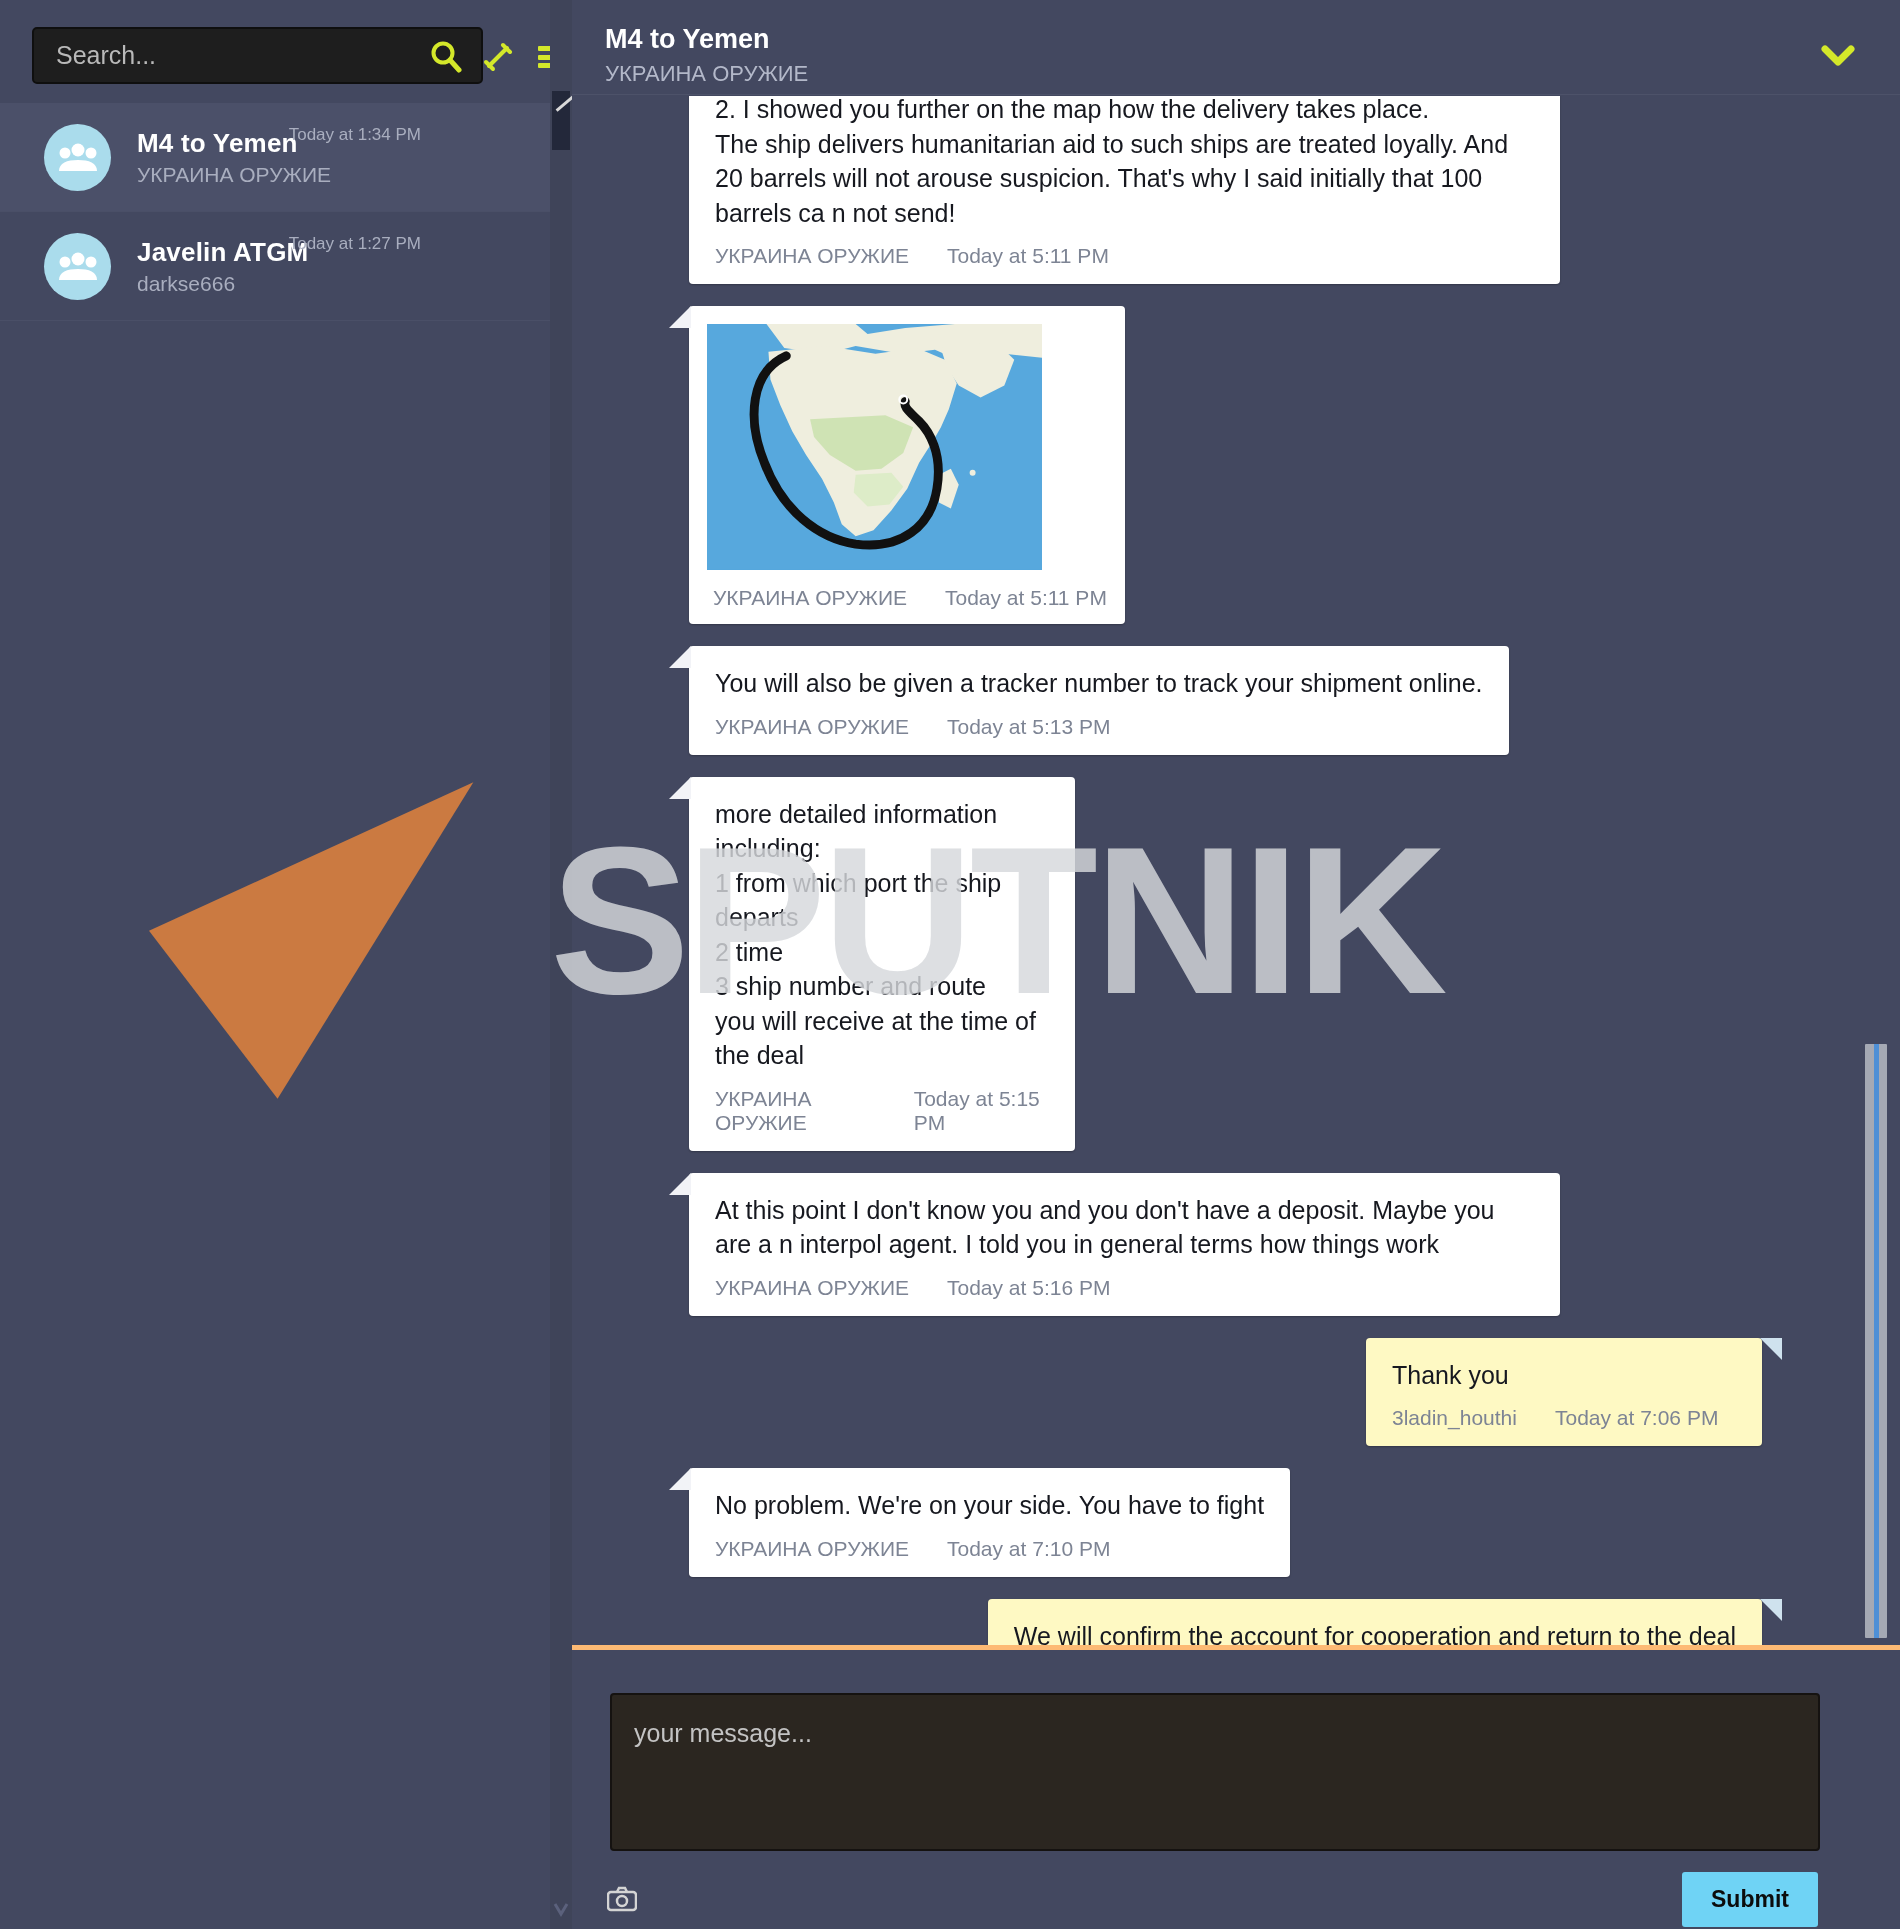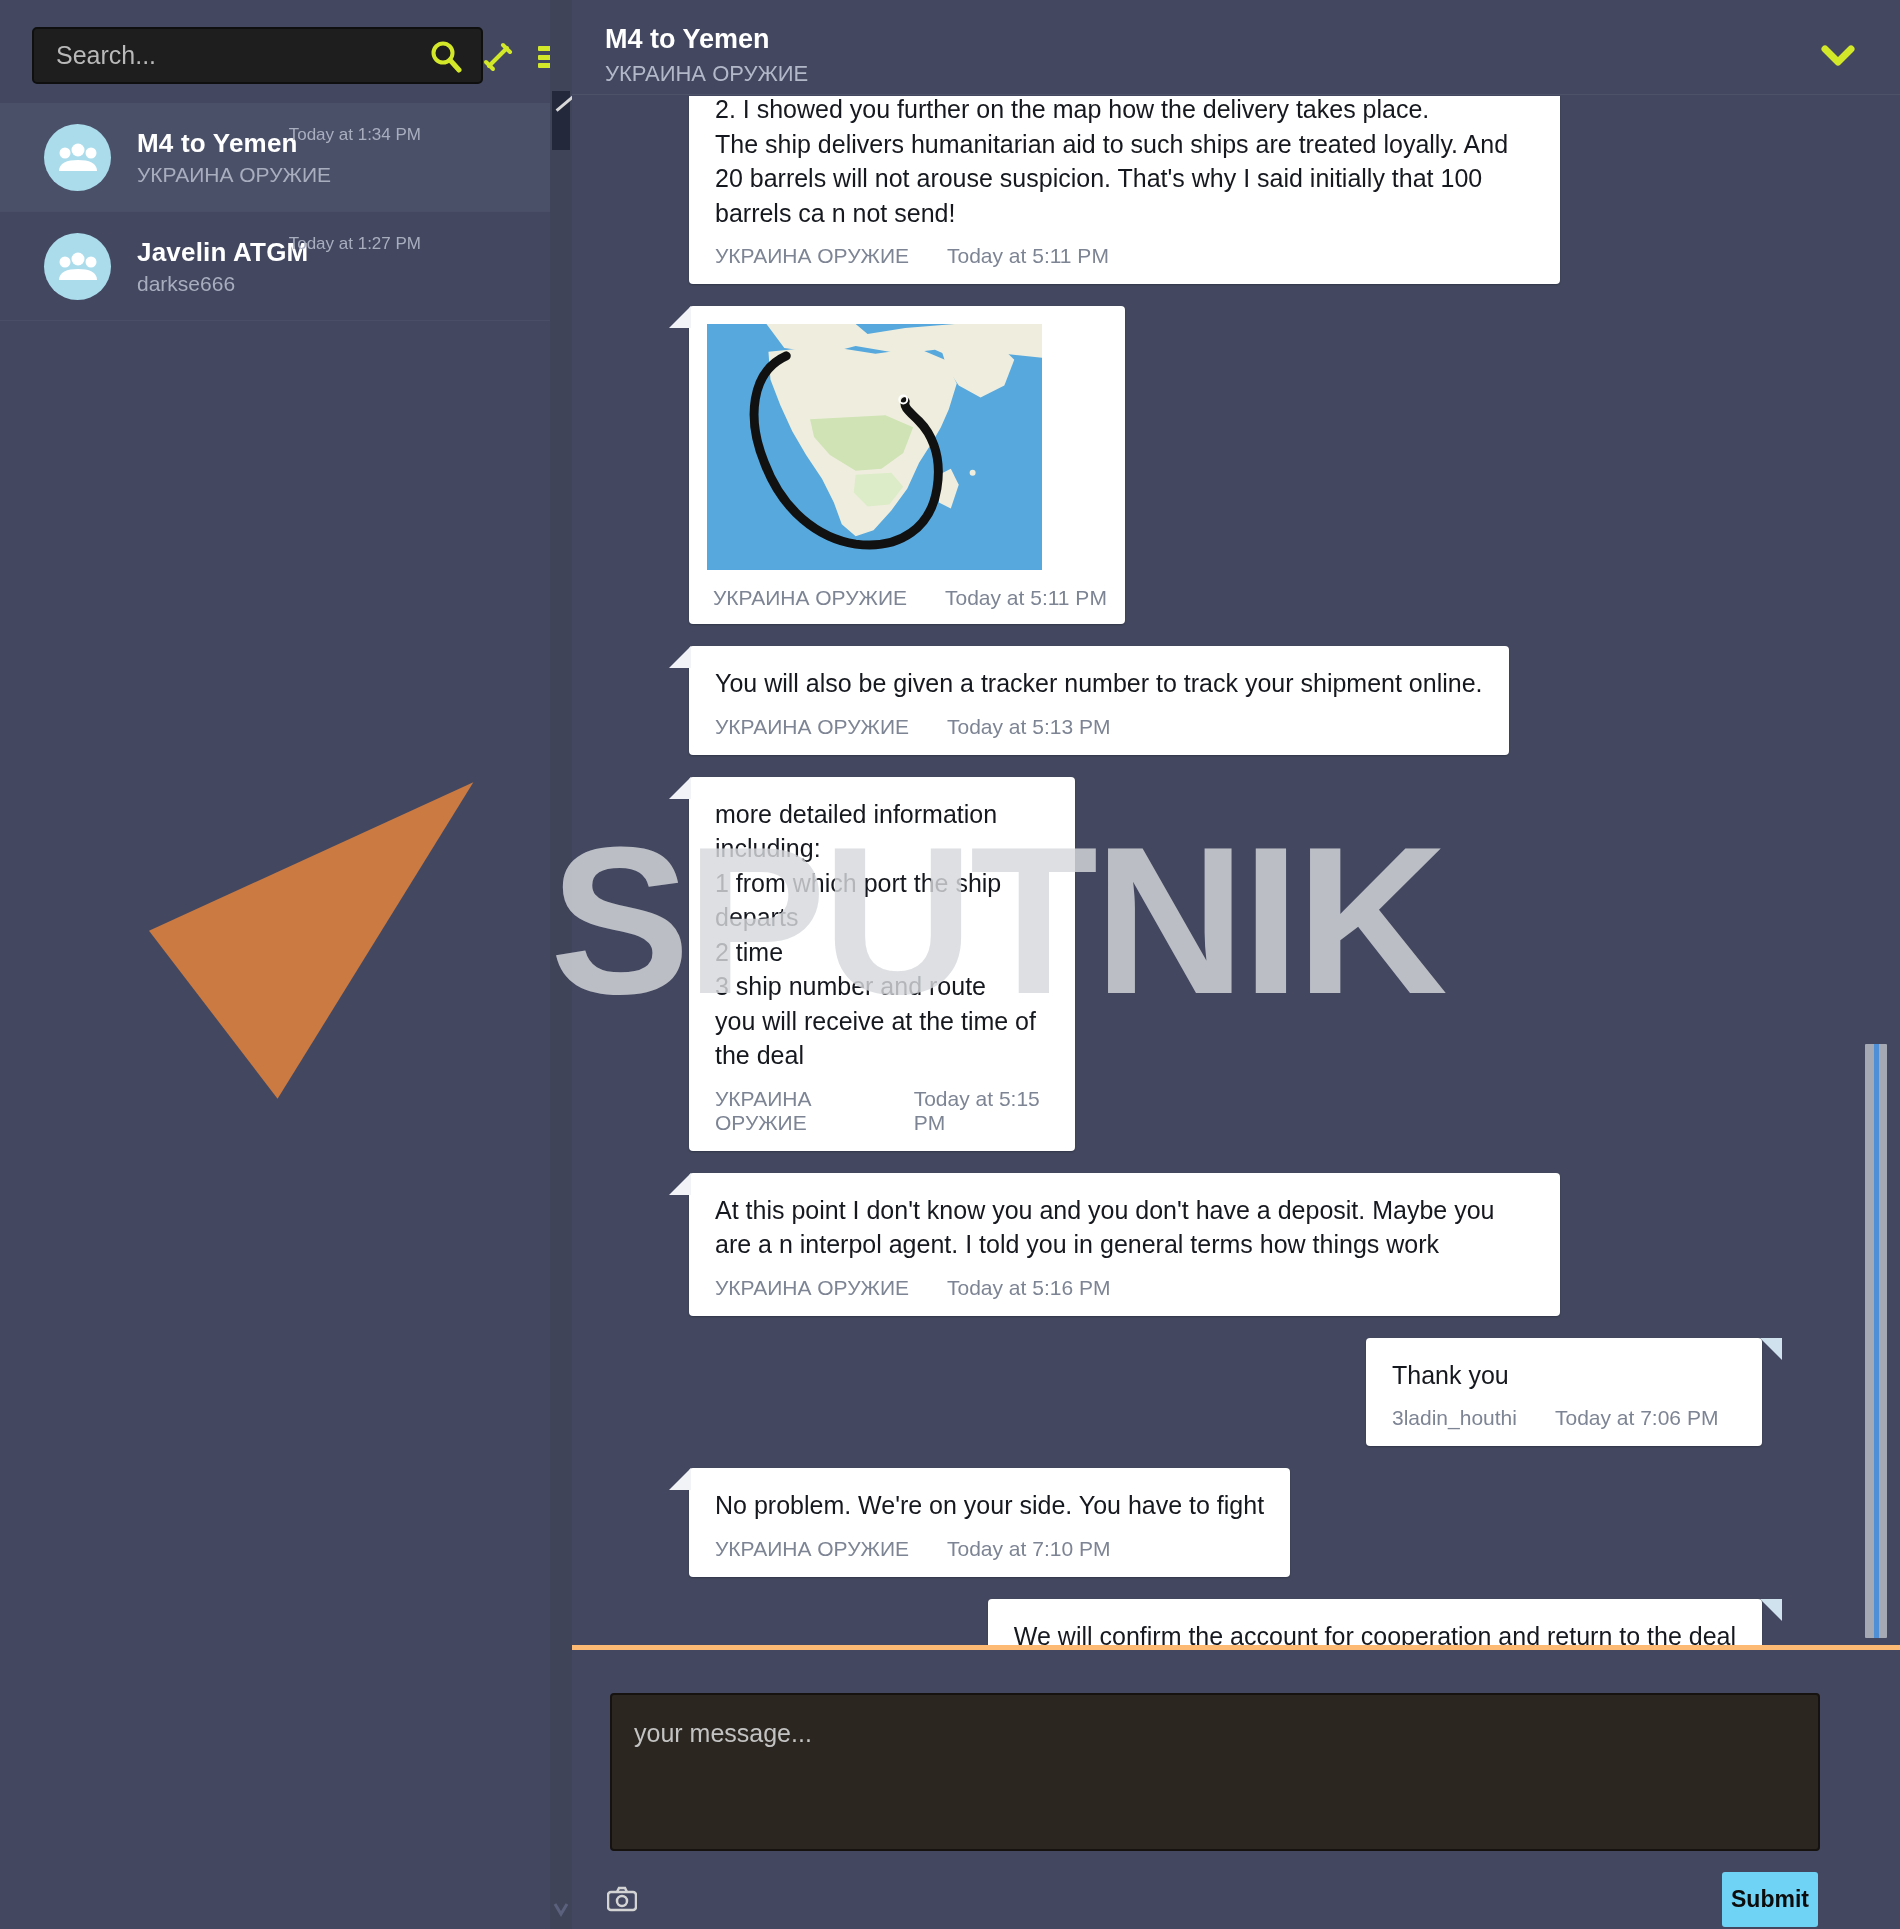--- a/index.html
+++ b/index.html
@@ -129,21 +129,21 @@
   .msg-row.out { justify-content: flex-end;  padding-right: 139px; }
 
   .bubble {
     position: relative;
     border-radius: 4px;
     padding: 20px 26px 16px 26px;
     max-width: 871px;
     box-shadow: 0 1px 2px rgba(0,0,0,.25);
   }
   .bubble.in  { background: #ffffff; }
-  .bubble.out { background: #ffffff; }
+  .bubble.out { background: #fef9c3; }
   .bubble.in::before {
     content: ""; position: absolute; left: -20px; top: 0;
     border-style: solid; border-width: 0 0 22px 22px;
     border-color: transparent transparent #f2f3f7 transparent;
   }
   .bubble.out::before {
     content: ""; position: absolute; right: -20px; top: 0;
     border-style: solid; border-width: 0 22px 22px 0;
     border-color: transparent #cfe2ee transparent transparent;
   }
@@ -196,21 +196,21 @@
     font-family: "Liberation Sans", sans-serif;
     padding: 24px 22px; outline: none; resize: none;
   }
   #message-input::placeholder { color: #c3c3c3; }
   #camera-btn {
     position: absolute; left: 35px; top: 236px;
     cursor: pointer;
   }
   #submit-btn {
     position: absolute; right: 83px; top: 222px;
-    width: 96px; height: 55px;
+    width: 136px; height: 55px;
     background: #6fd3f5; border: none; border-radius: 3px;
     color: #0c0c0c; font-size: 23px; font-weight: bold;
     font-family: "Liberation Sans", sans-serif;
     cursor: pointer;
   }
 
   
   #watermark {
     position: absolute; left: 149px; top: 782px;
     width: 1535px; height: 356px;

